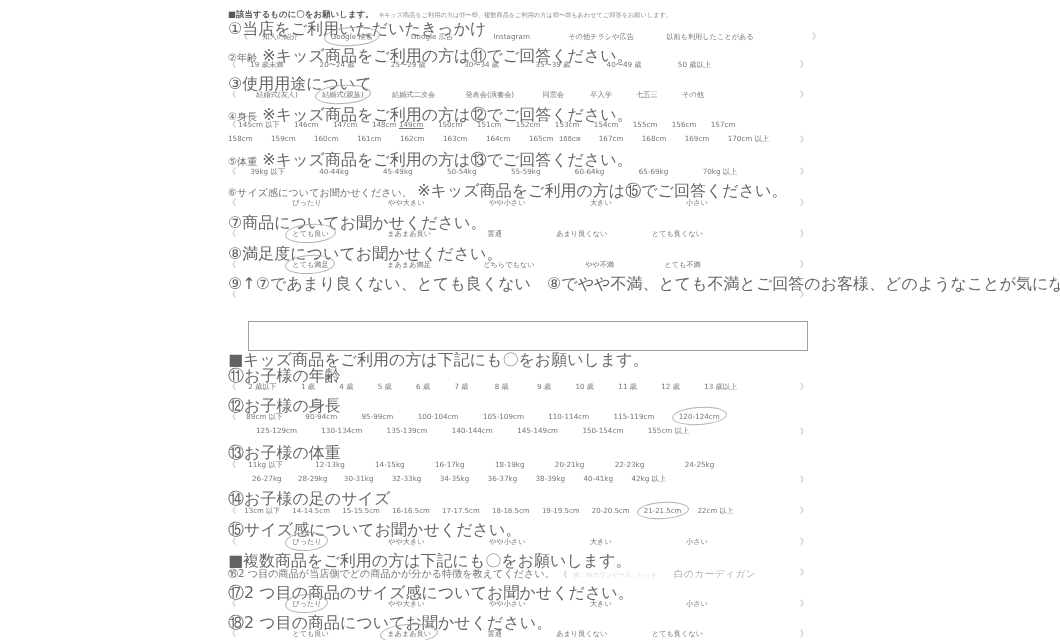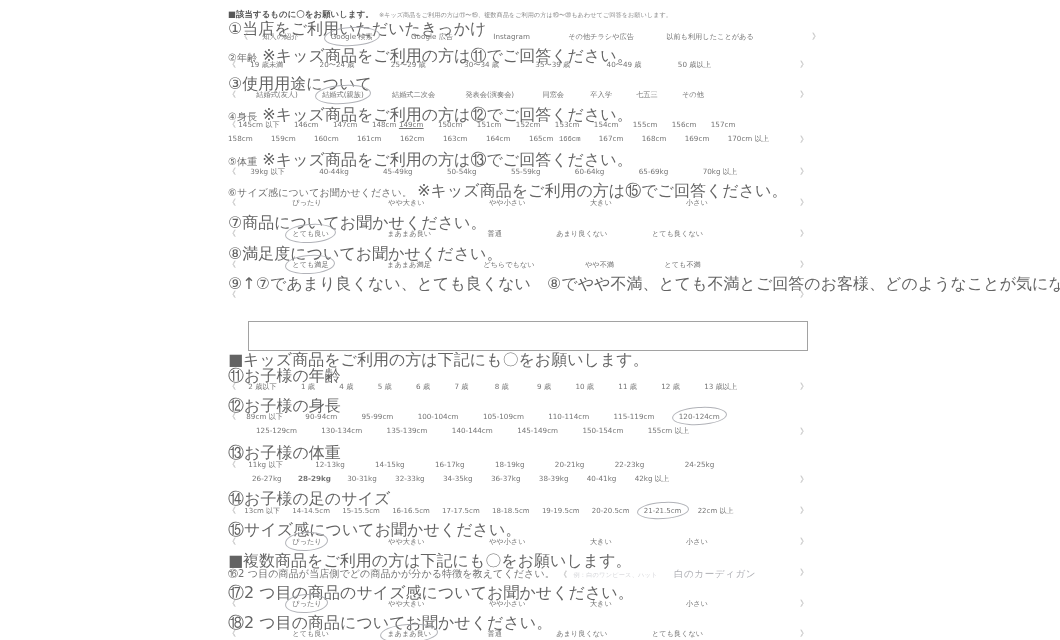--- a/index.html
+++ b/index.html
@@ -318,21 +318,21 @@
     <span class="opt" style="margin-left:30px;">12-13kg</span>
     <span class="opt" style="margin-left:28px;">14-15kg</span>
     <span class="opt" style="margin-left:28px;">16-17kg</span>
     <span class="opt" style="margin-left:28px;">18-19kg</span>
     <span class="opt" style="margin-left:28px;">20-21kg</span>
     <span class="opt" style="margin-left:28px;">22-23kg</span>
     <span class="opt circled-tall" style="margin-left:38px;">24-25kg</span>
   </div>
   <div class="line row" style="left:0px; top:474px; width:580px;">
     <span class="opt" style="margin-left:24px;">26-27kg</span>
-    <span class="opt" style="margin-left:14px;font-weight:bold;">28-29kg</span>
+    <span class="opt" style="margin-left:14px;">28-29kg</span>
     <span class="opt" style="margin-left:14px;">30-31kg</span>
     <span class="opt" style="margin-left:16px;">32-33kg</span>
     <span class="opt" style="margin-left:16px;">34-35kg</span>
     <span class="opt" style="margin-left:16px;">36-37kg</span>
     <span class="opt" style="margin-left:16px;">38-39kg</span>
     <span class="opt" style="margin-left:16px;">40-41kg</span>
     <span class="opt" style="margin-left:16px;">42kg 以上</span>
     <span class="closer">》</span>
   </div>
 

